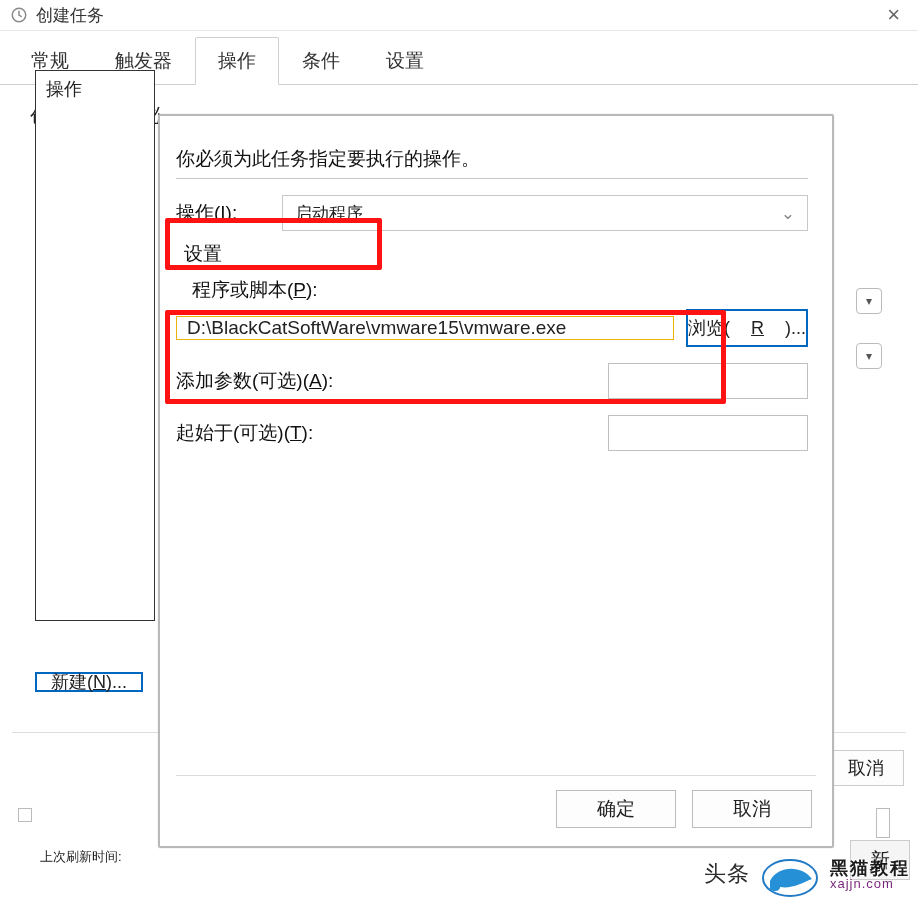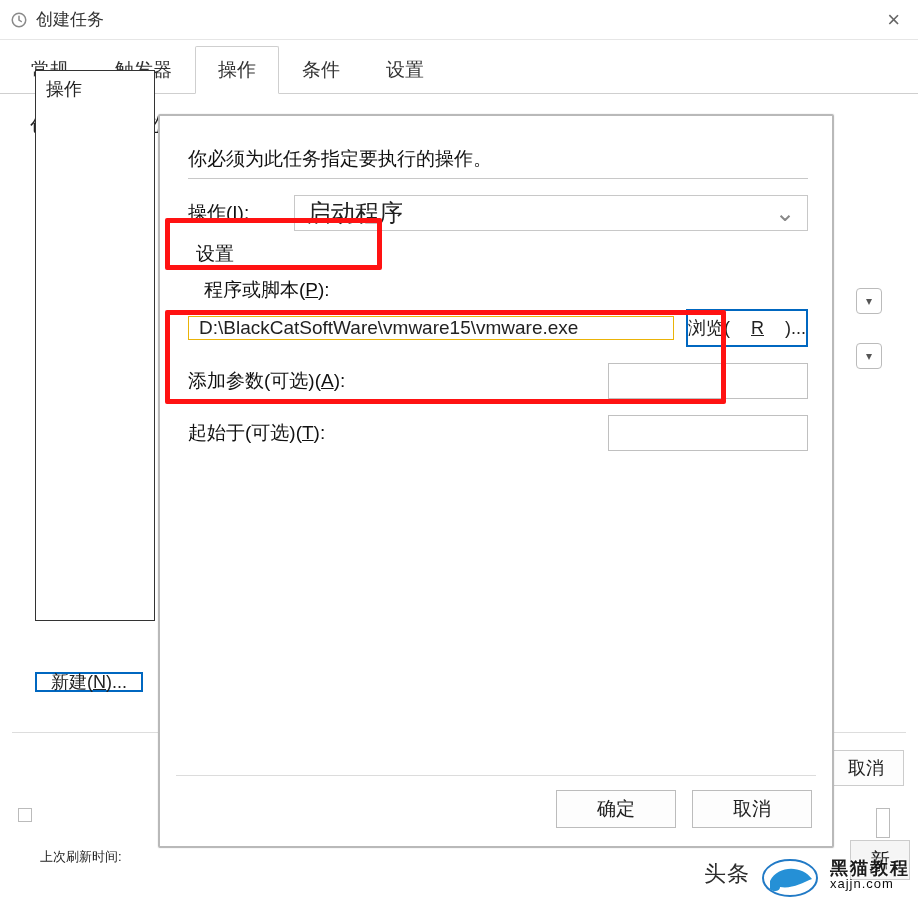--- a/index.html
+++ b/index.html
@@ -1,19 +1,19 @@
 <!DOCTYPE html>
 <html><head>
 <meta charset="utf-8">
 <style>
   * { box-sizing: border-box; font-family: "Microsoft YaHei", "Segoe UI", sans-serif; }
   body { margin:0; width:918px; height:909px; background:#fff; overflow:hidden; position:relative; color:#222; }
 
   
-  .titlebar { display:flex; align-items:center; gap:8px; height:40px; padding:0 10px; border-bottom:1px solid #e6e6e6; }
+  .titlebar { display:flex; align-items:center; gap:8px; height:31px; padding:0 10px; border-bottom:1px solid #e6e6e6; }
   .title-icon svg { width:18px; height:18px; display:block; }
   .title-text { font-size:17px; color:#333; }
   .title-close { margin-left:auto; font-size:22px; color:#666; padding:4px 8px; cursor:default; }
 
   
   .tabs { display:flex; align-items:flex-end; padding:14px 8px 0 8px; border-bottom:1px solid #cfcfcf; height:54px; }
   .tab { padding:10px 22px 10px 22px; font-size:19px; color:#333; cursor:default; border:1px solid transparent; position:relative; top:1px;}
   .tab.active { border:1px solid #cfcfcf; border-bottom:1px solid #fff; background:#fff; border-radius:2px 2px 0 0; }
 
   
@@ -38,29 +38,29 @@
   .side-square.s1 { top:288px; }
   .side-square.s2 { top:343px; }
 
   
   .dialog { position:absolute; left:158px; top:114px; width:676px; height:734px; background:#fff; border:2px solid #b9b9b9; border-radius:2px; box-shadow:0 0 0 1px rgba(0,0,0,0.03); }
   .dlg-title-row { display:flex; align-items:center; justify-content:space-between; padding:14px 18px 6px 18px; }
   .dlg-title { font-size:19px; color:#222; }
   .dlg-close { font-size:14px; color:#111; cursor:default; padding:4px; }
   .dlg-close svg { width:20px; height:20px; display:block; }
 
-  .dlg-body { padding:8px 24px 16px 28px; }
+  .dlg-body { padding:8px 24px 16px 16px; }
   .instr { font-size:19px; color:#111; margin:22px 0 6px 0; }
   .hr { height:1px; background:#c8c8c8; margin:4px 0 16px 0; }
 
   .row { display:flex; align-items:center; margin:10px 0; }
   .lab { font-size:19px; color:#111; min-width:90px; }
   .lab u { text-decoration:underline; }
 
-  .action-select { flex:1; display:flex; align-items:center; justify-content:space-between; height:36px; border:1px solid #c8c8c8; background:#fff; padding:0 12px; font-size:24px; }
+  .action-select { flex:1; display:flex; align-items:center; justify-content:space-between; height:36px; border:1px solid #c8c8c8; background:#fff; padding:0 12px; font-size:17px; }
   .chev { color:#888; }
 
   .section-title { font-size:19px; margin:8px 0 6px 8px; color:#111; }
 
   .field-label { font-size:19px; color:#111; margin:10px 0 6px 16px; }
   .path-row { display:flex; align-items:center; gap:12px; }
   .path-input { flex:1; height:24px; border:1px solid #eab308; background:#fff; padding:0 10px; font-size:19px; display:flex; align-items:center; font-family: "Segoe UI", sans-serif;}
   .browse-btn { width:122px; height:38px; border:2px solid #0067c0; background:#fff; font-size:18px; display:flex; align-items:center; justify-content:space-between; cursor:default;}
   .browse-btn u { text-decoration:underline; }
 
@@ -77,21 +77,21 @@
   .rb1 { left:5px; top:102px; width:217px; height:52px; }
   .rb2 { left:5px; top:194px; width:561px; height:94px; }
 
   
   .watermark { position:absolute; right:8px; bottom:12px; display:flex; gap:12px; opacity:.95; }
   .wm-txt1 { font-size:22px; color:#222; letter-spacing:1px;}
   .wm-logo { width:56px; height:38px; position:relative; }
   .wm-logo svg { width:56px; height:38px;}
   .wm-stack { display:flex; flex-direction:column; line-height:1; }
   .wm-stack .a{ color:#111; font-size:18px; font-weight:bold; letter-spacing:2px; text-shadow:0 0 3px #fff, 0 0 3px #fff;}
-  .wm-stack .b{ color:#000000; font-size:13px; letter-spacing:1px; font-family:Arial, sans-serif;}
+  .wm-stack .b{ color:#701a75; font-size:13px; letter-spacing:1px; font-family:Arial, sans-serif;}
 </style>
 </head>
 <body>
 
 <div class="titlebar">
   <span class="title-icon">
     <svg viewBox="0 0 24 24">
         <circle cx="12" cy="12" r="9" fill="none" stroke="#8a8a8a" stroke-width="2"></circle>
         <path d="M12 7v5l3 2" stroke="#8a8a8a" stroke-width="2" fill="none" stroke-linecap="round"></path>
       </svg>

